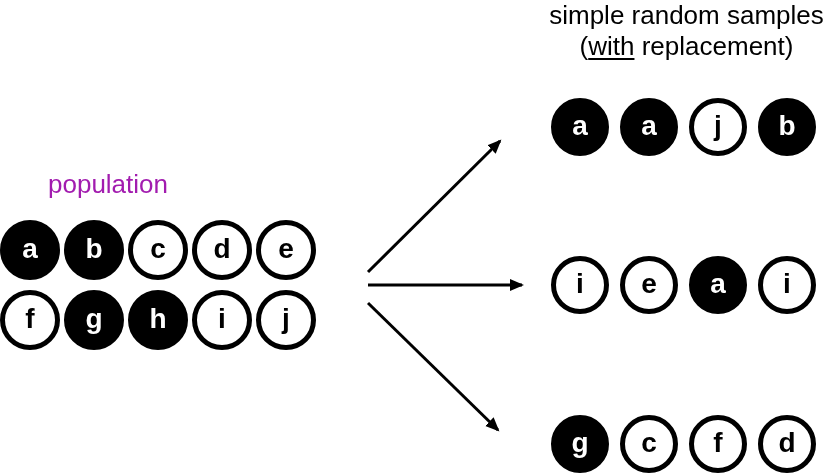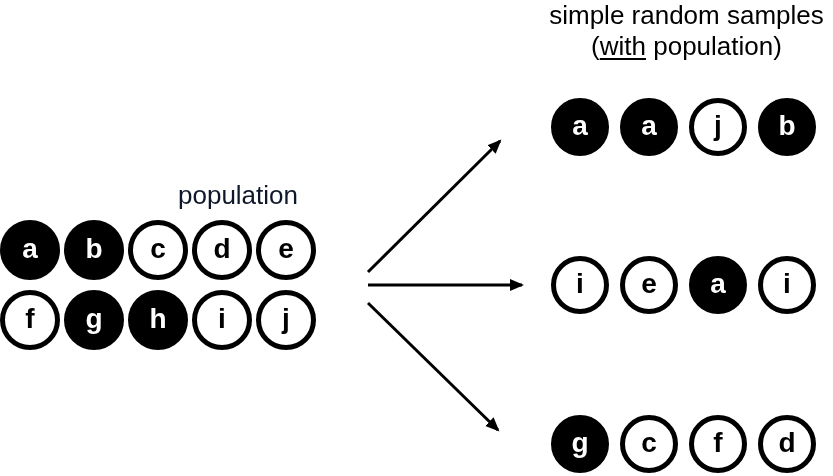--- a/index.html
+++ b/index.html
@@ -36,25 +36,25 @@
     white-space: nowrap;
   }
   .title .u {
     text-decoration: underline;
     text-underline-offset: 3px;
     text-align: right;
   }
   .pop-label {
     position: absolute;
     left: 48px;
-    top: 180px;
+    top: 169px;
     width: 250px;
-    text-align: right;
+    text-align: left;
     font-size: 26px;
-    color: #0f172a;
+    color: #a21caf;
     white-space: nowrap;
   }
   .row {
     position: absolute;
     display: flex;
   }
   .pop-row { gap: 4px; }
   .sample-row { gap: 11px; }
   .circle {
     box-sizing: border-box;
@@ -91,21 +91,21 @@
         <path d="M0,0 L14,6 L0,12 Z" fill="#000000"></path>
       </marker>
     </defs>
     <line x1="368" y1="272" x2="500" y2="141" stroke="#000000" stroke-width="3" marker-end="url(#ah)"></line>
     <line x1="368" y1="285" x2="522" y2="285" stroke="#000000" stroke-width="3" marker-end="url(#ah)"></line>
     <line x1="368" y1="303" x2="498" y2="430" stroke="#000000" stroke-width="3" marker-end="url(#ah)"></line>
   </svg>
 
   <div class="title">
     <div>simple random samples</div>
-    <div><span>(</span><span class="u">with</span><span> population)</span></div>
+    <div><span>(</span><span class="u">with</span><span> replacement)</span></div>
   </div>
 
   <div class="pop-label">population</div>
 
   <div class="row pop-row" style="left:0px; top:220px;">
     <div class="circle filled">
         <span class="letter">a</span>
       </div>
     <div class="circle filled">
         <span class="letter">b</span>

